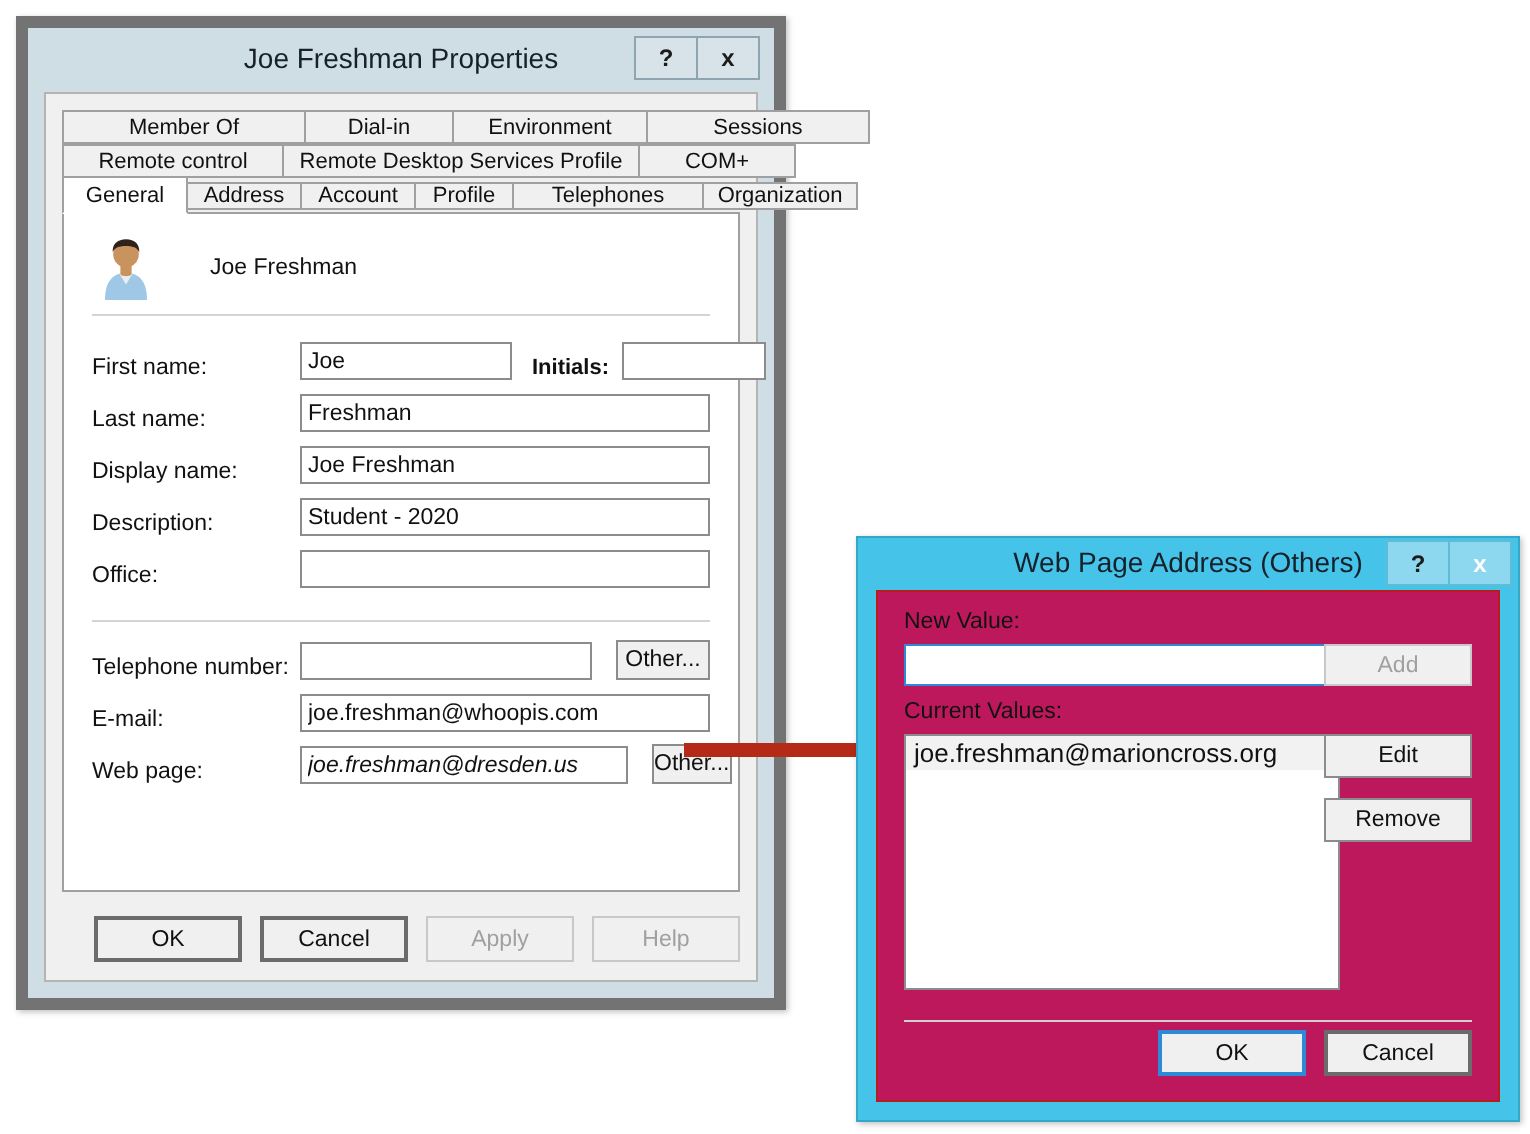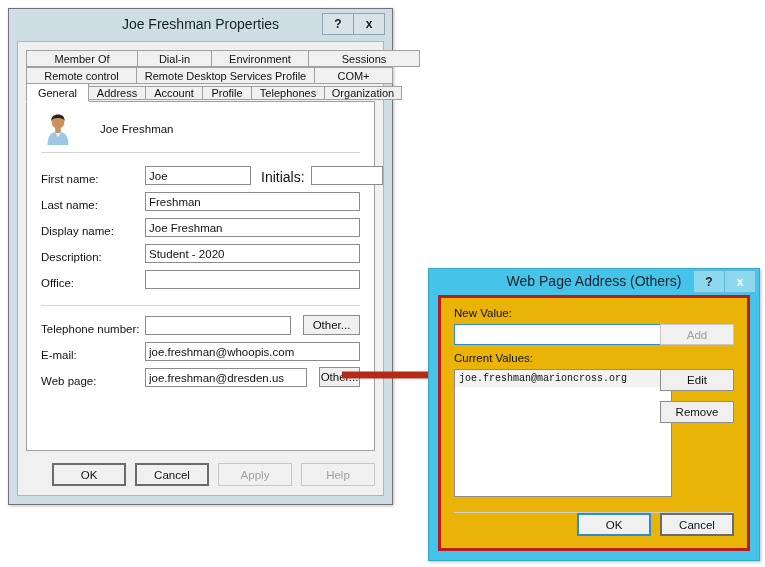--- a/index.html
+++ b/index.html
@@ -10,21 +10,21 @@
     font-family: "Liberation Sans", sans-serif;
     overflow: hidden;
   }
   #stage { position: relative; width: 765px; height: 567px; }
 
   
   #props-window {
     position: absolute; left: 8px; top: 8px;
     width: 385px; height: 497px;
     background: #cfdde4;
-    border: 1px solid #737373;
+    border: 6px solid #737373;
     box-shadow: 1px 1px 3px rgba(0,0,0,0.25);
   }
   #props-titlebar {
     position: relative; height: 32px;
     background: #cfdde4;
   }
   #props-title {
     position: absolute; left: 0; right: 0; top: 7px;
     text-align: center; font-size: 14px; color: #16212b;
   }
@@ -79,21 +79,21 @@
   .hr { position: absolute; height: 1px; background: #d4d4d4; left: 14px; right: 14px; }
 
   .frow { position: absolute; left: 14px; right: 14px; height: 19px; display: flex; align-items: flex-end; }
   .flabel { font-size: 11.5px; color: #111; width: 104px; flex: 0 0 104px; }
   .finput {
     height: 19px; border: 1px solid #8c8c8c; background: #ffffff;
     font-size: 11.5px; color: #111; padding: 0 3px; line-height: 17px;
     font-family: "Liberation Sans", sans-serif; outline: none;
   }
   .finput.w-main { flex: 1 1 auto; }
-  .sublabel { font-size: 14px; color: #111; margin: 0 6px 0 10px; }
+  .sublabel { font-size: 11px; color: #111; margin: 0 6px 0 10px; font-weight: bold; }
 
   .btn {
     border: 1px solid #8c8c8c; background: #f0f0f0;
     font-size: 11.5px; color: #111;
     display: flex; align-items: center; justify-content: center;
     cursor: pointer; font-family: "Liberation Sans", sans-serif;
   }
   .btn.disabled { color: #a0a0a0; border-color: #c8c8c8; cursor: default; }
   .btn.default { border: 2px solid #6b6b6b; }
   .btn.focus-blue { border: 2px solid #2c8ad6; }
@@ -112,37 +112,37 @@
   #web-titlebar { position: relative; height: 26px; background: #45c3e8; }
   #web-title {
     position: absolute; left: 0; right: 0; top: 4px;
     text-align: center; font-size: 14px; color: #16212b;
   }
   #web-titlebar .winbtns { top: 1px; right: 3px; }
   #web-titlebar .winbtn { background: #8ed8ef; border-color: #5fbcd6; height: 23px; }
 
   #web-body {
     position: absolute; left: 9px; top: 26px; right: 9px; bottom: 9px;
-    background: #eab308; border: 3px solid #b91c1c;
+    background: #be185d; border: 1px solid #b91c1c;
   }
   .wlabel { position: absolute; font-size: 11.5px; color: #111; }
   #new-value-input {
     position: absolute; left: 13px; top: 26px; width: 218px; height: 21px;
     border: 1px solid #2c8ad6; background: #ffffff;
     font-size: 11.5px; padding: 0 3px;
     font-family: "Liberation Sans", sans-serif; outline: none;
   }
   #add-btn { position: absolute; right: 13px; top: 26px; width: 74px; height: 21px; }
   #values-list {
     position: absolute; left: 13px; top: 71px; width: 218px; height: 128px;
     border: 1px solid #8c8c8c; background: #ffffff; overflow: hidden;
   }
   #values-list .row {
     height: 17px; line-height: 17px; padding: 0 4px;
-    font-size: 10px; color: #111; background: #f2f2f2; cursor: pointer; font-family: Liberation Mono, monospace;
+    font-size: 13px; color: #111; background: #f2f2f2; cursor: pointer;
   }
   #edit-btn { position: absolute; right: 13px; top: 71px; width: 74px; height: 22px; }
   #remove-btn { position: absolute; right: 13px; top: 103px; width: 74px; height: 22px; }
   #web-hr { position: absolute; left: 13px; right: 13px; top: 214px; height: 1px; background: #cfcfcf; }
   #web-footer { position: absolute; right: 13px; bottom: 12px; display: flex; gap: 9px; }
   #web-footer .btn { width: 74px; height: 23px; }
 
   
   #arrow { position: absolute; left: 340px; top: 360px; pointer-events: none; }
 </style>
@@ -158,36 +158,36 @@
       <div class="winbtns">
         <div class="winbtn">?</div>
         <div class="winbtn">x</div>
       </div>
     </div>
 
     <div id="props-body">
 
       <div id="tabstrip">
         <div class="tabrow">
-          <div class="tab" style="width:112px">Member Of</div>
+          <div class="tab" style="width:122px">Member Of</div>
           <div class="tab" style="width:75px">Dial-in</div>
           <div class="tab" style="width:98px">Environment</div>
           <div class="tab" style="width:112px">Sessions</div>
         </div>
         <div class="tabrow">
           <div class="tab" style="width:111px">Remote control</div>
           <div class="tab" style="width:179px">Remote Desktop Services Profile</div>
           <div class="tab" style="width:79px">COM+</div>
         </div>
         <div class="tabrow r3">
           <div class="tab active" style="width:63px">General</div>
           <div class="tab" style="width:58px">Address</div>
           <div class="tab" style="width:58px">Account</div>
           <div class="tab" style="width:50px">Profile</div>
-          <div class="tab" style="width:74px">Telephones</div>
+          <div class="tab" style="width:96px">Telephones</div>
           <div class="tab" style="width:78px">Organization</div>
         </div>
       </div>
 
       <div id="tabpage">
 
         <div id="avatar-row">
           <span id="avatar">
             <svg width="34" height="34" viewBox="0 0 34 34">
               <ellipse cx="17" cy="10" rx="6.4" ry="6.8" fill="#c9935e"></ellipse>
@@ -238,21 +238,21 @@
           <div class="btn" style="width:62px;height:20px;margin-left:12px">Other...</div>
         </div>
 
         <div class="frow" style="top:240px">
           <span class="flabel">E-mail:</span>
           <input class="finput w-main" value="joe.freshman@whoopis.com" style="">
         </div>
 
         <div class="frow" style="top:266px">
           <span class="flabel">Web page:</span>
-          <input class="finput" style="width: 164px;" value="joe.freshman@dresden.us">
+          <input class="finput" style="width: 164px; font-style: italic;" value="joe.freshman@dresden.us">
           <div class="btn" style="width:62px;height:20px;margin-left:12px">Other...</div>
         </div>
       </div>
 
       <div id="props-footer">
         <div class="btn default">OK</div>
         <div class="btn default">Cancel</div>
         <div class="btn disabled">Apply</div>
         <div class="btn disabled">Help</div>
       </div>

